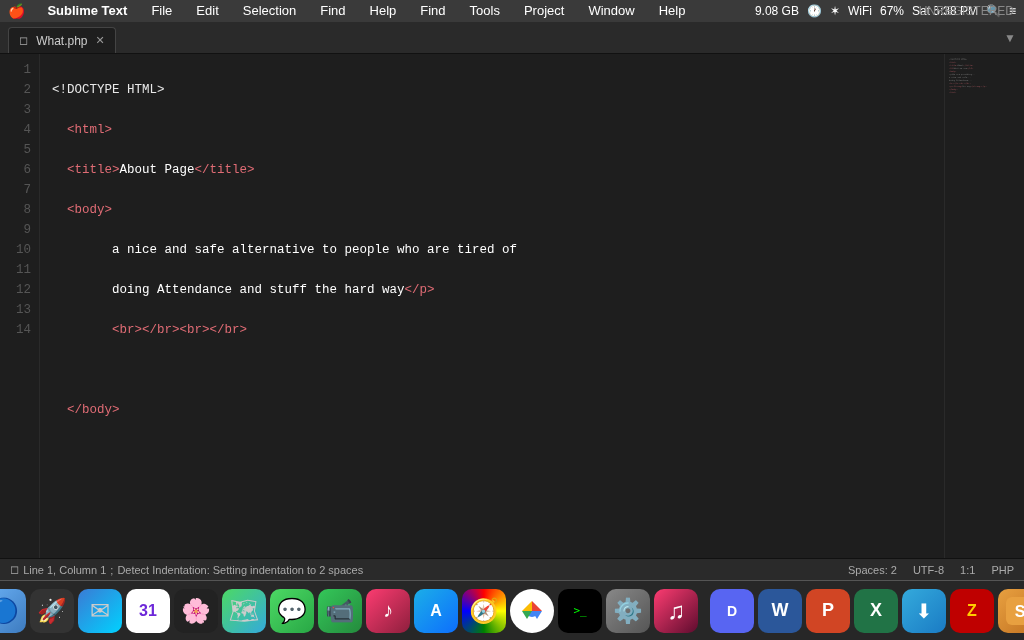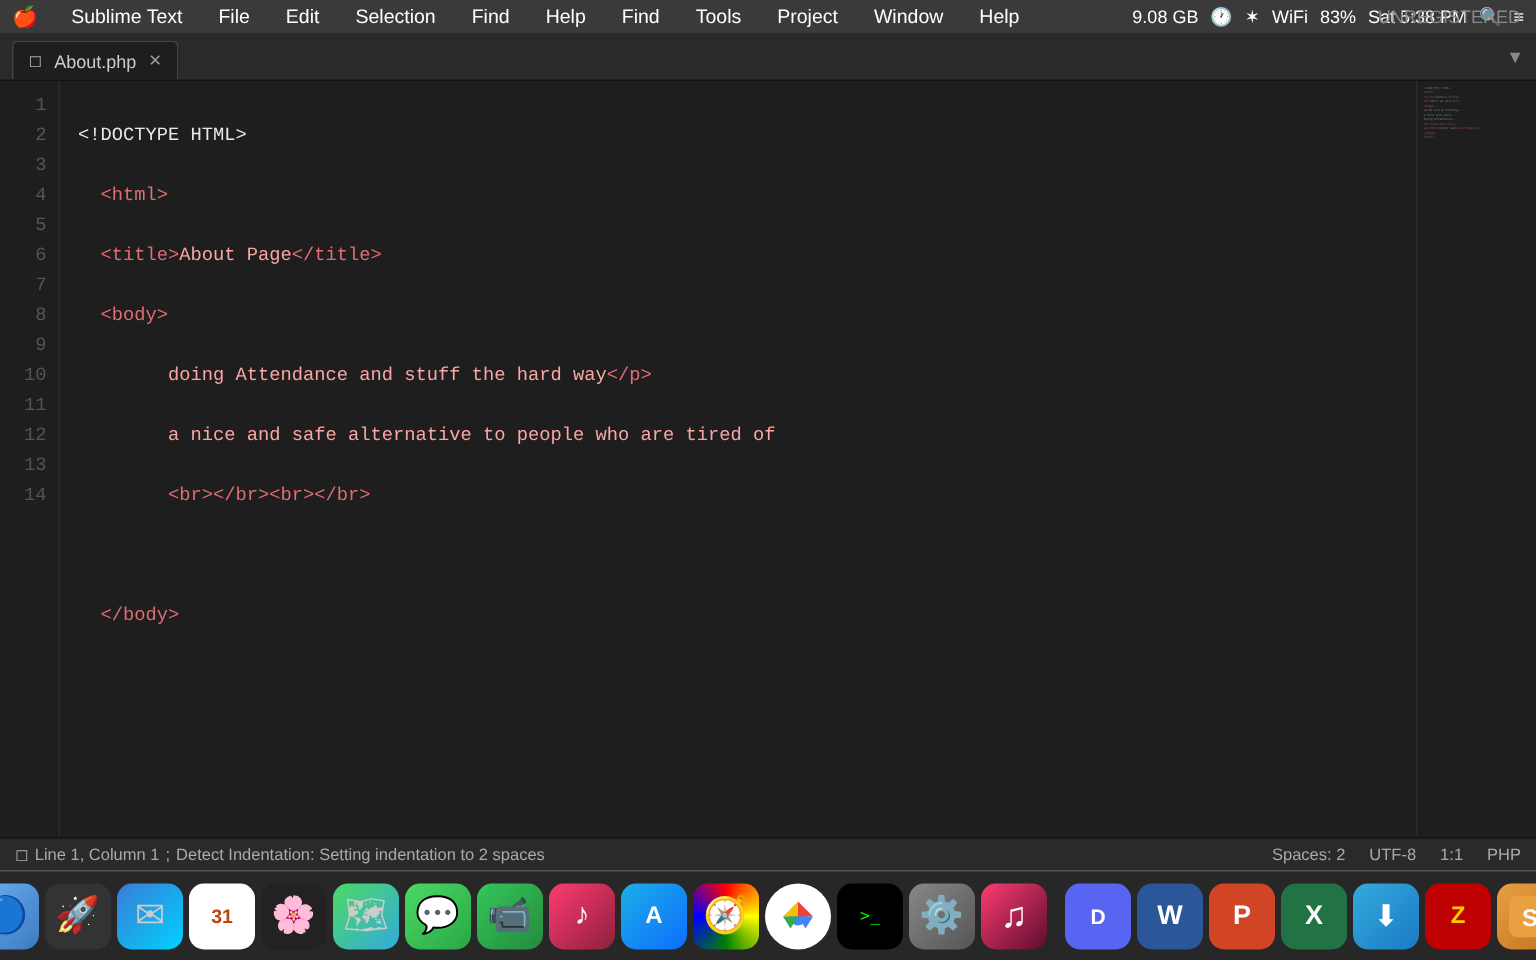--- a/index.html
+++ b/index.html
@@ -37,21 +37,21 @@
       margin-right: 4px;
     }
     .menubar-item {
       cursor: pointer;
       padding: 0 6px;
       height: 22px;
       line-height: 22px;
       white-space: nowrap;
     }
     .menubar-item.app-name {
-      font-weight: normal;
+      font-weight: bold;
     }
     .menubar-right {
       display: flex;
       align-items: center;
       gap: 8px;
       font-size: 12px;
     }
 
     
     .tabbar {
@@ -116,21 +116,21 @@
       white-space: pre;
     }
     .code-line {
       display: block;
       min-height: 1.6em;
     }
 
     
     .doctype { color: #e8e8e8; }
     .tag { color: #e06c75; }
-    .text-content { color: #fca5a5; }
+    .text-content { color: #ffffff; }
 
     
     .minimap {
       width: 80px;
       background: #1e1e1e;
       border-left: 1px solid #2a2a2a;
       overflow: hidden;
       position: relative;
       flex-shrink: 0;
     }
@@ -224,33 +224,33 @@
       <span class="menubar-item">Tools</span>
       <span class="menubar-item">Project</span>
       <span class="menubar-item">Window</span>
       <span class="menubar-item">Help</span>
     </div>
     <div class="menubar-right">
       <span>9.08 GB</span>
       <span>🕐</span>
       <span>✶</span>
       <span>WiFi</span>
-      <span>83%</span>
+      <span>67%</span>
       <span>Sat 5:38 PM</span>
       <span>🔍</span>
       <span>≡</span>
     </div>
     <span class="unregistered">UNREGISTERED</span>
   </div>
 </div>
 
 <div class="tabbar">
   <div class="tab">
     <span class="tab-icon">◻</span>
-    <span>About.php</span>
+    <span>What.php</span>
     <span class="tab-close">✕</span>
   </div>
   <div style="flex:1"></div>
   <div style="color:#888; font-size:12px; padding: 0 8px; cursor:pointer; align-self:center;">▼</div>
 </div>
 
 <div class="editor-container">
   <div class="line-numbers">
     <div>1</div>
     <div>2</div>
@@ -266,22 +266,22 @@
     <div>12</div>
     <div>13</div>
     <div>14</div>
   </div>
 
   <div class="code-area">
 <span class="code-line"><span class="doctype">&lt;!DOCTYPE HTML&gt;</span></span>
 <span class="code-line">  <span class="tag">&lt;html&gt;</span></span>
 <span class="code-line">  <span class="tag">&lt;title&gt;</span><span class="text-content">About Page</span><span class="tag">&lt;/title&gt;</span></span>
 <span class="code-line">  <span class="tag">&lt;body&gt;</span></span>
+<span class="code-line">        <span class="text-content">a nice and safe alternative to people who are tired of</span></span>
 <span class="code-line">        <span class="text-content">doing Attendance and stuff the hard way</span><span class="tag">&lt;/p&gt;</span></span>
-<span class="code-line">        <span class="text-content">a nice and safe alternative to people who are tired of</span></span>
 <span class="code-line">        <span class="tag">&lt;br&gt;</span><span class="tag">&lt;/br&gt;</span><span class="tag">&lt;br&gt;</span><span class="tag">&lt;/br&gt;</span></span>
 <span class="code-line"></span>
 <span class="code-line">  <span class="tag">&lt;/body&gt;</span></span>
 
 
   </div>
 
   <div class="minimap">
     <div style="padding: 4px; opacity: 0.6;">
       <div style="font-size: 2px; line-height: 3px; font-family: monospace; color: #e06c75; white-space: nowrap; overflow: hidden;">
@@ -315,21 +315,21 @@
     <span>UTF-8</span>
     <span>1:1</span>
     <span>PHP</span>
   </div>
 </div>
 
 <div class="dock">
   <div class="dock-item di-finder" title="Finder">🔵</div>
   <div class="dock-item" style="background:#333; border-radius:10px;">🚀</div>
   <div class="dock-item" style="background:linear-gradient(135deg,#3a7bd5,#00d2ff); border-radius:10px;">✉</div>
-  <div class="dock-item" style="background:#fff; border-radius:10px; font-size:13px; color:#c2410c; font-weight:bold;">31</div>
+  <div class="dock-item" style="background:#fff; border-radius:10px; font-size:16px; color:#6d28d9; font-weight:bold;">31</div>
   <div class="dock-item" style="background:#222; border-radius:10px;">🌸</div>
   <div class="dock-item" style="background:linear-gradient(135deg,#4cd964,#34aadc); border-radius:10px;">🗺</div>
   <div class="dock-item" style="background:linear-gradient(135deg,#4cd964,#28a745); border-radius:10px;" title="Messages">💬</div>
   <div class="dock-item" style="background:linear-gradient(135deg,#34c759,#248a3d); border-radius:10px;">📹</div>
   <div class="dock-item" style="background:linear-gradient(135deg,#fc3c71,#8e1f3d); border-radius:10px; color:#fff; font-size:20px;">♪</div>
   <div class="dock-item" style="background:linear-gradient(135deg,#1baee8,#0d6efd); border-radius:10px; color:#fff; font-size:16px; font-weight:bold;">A</div>
   <div class="dock-item" style="background:conic-gradient(red,yellow,green,blue,red); border-radius:10px;">🧭</div>
   <div class="dock-item" style="background:#fff; border-radius:50%;">
     <svg width="28" height="28" viewBox="0 0 28 28">
         <circle cx="14" cy="14" r="14" fill="white"></circle>

